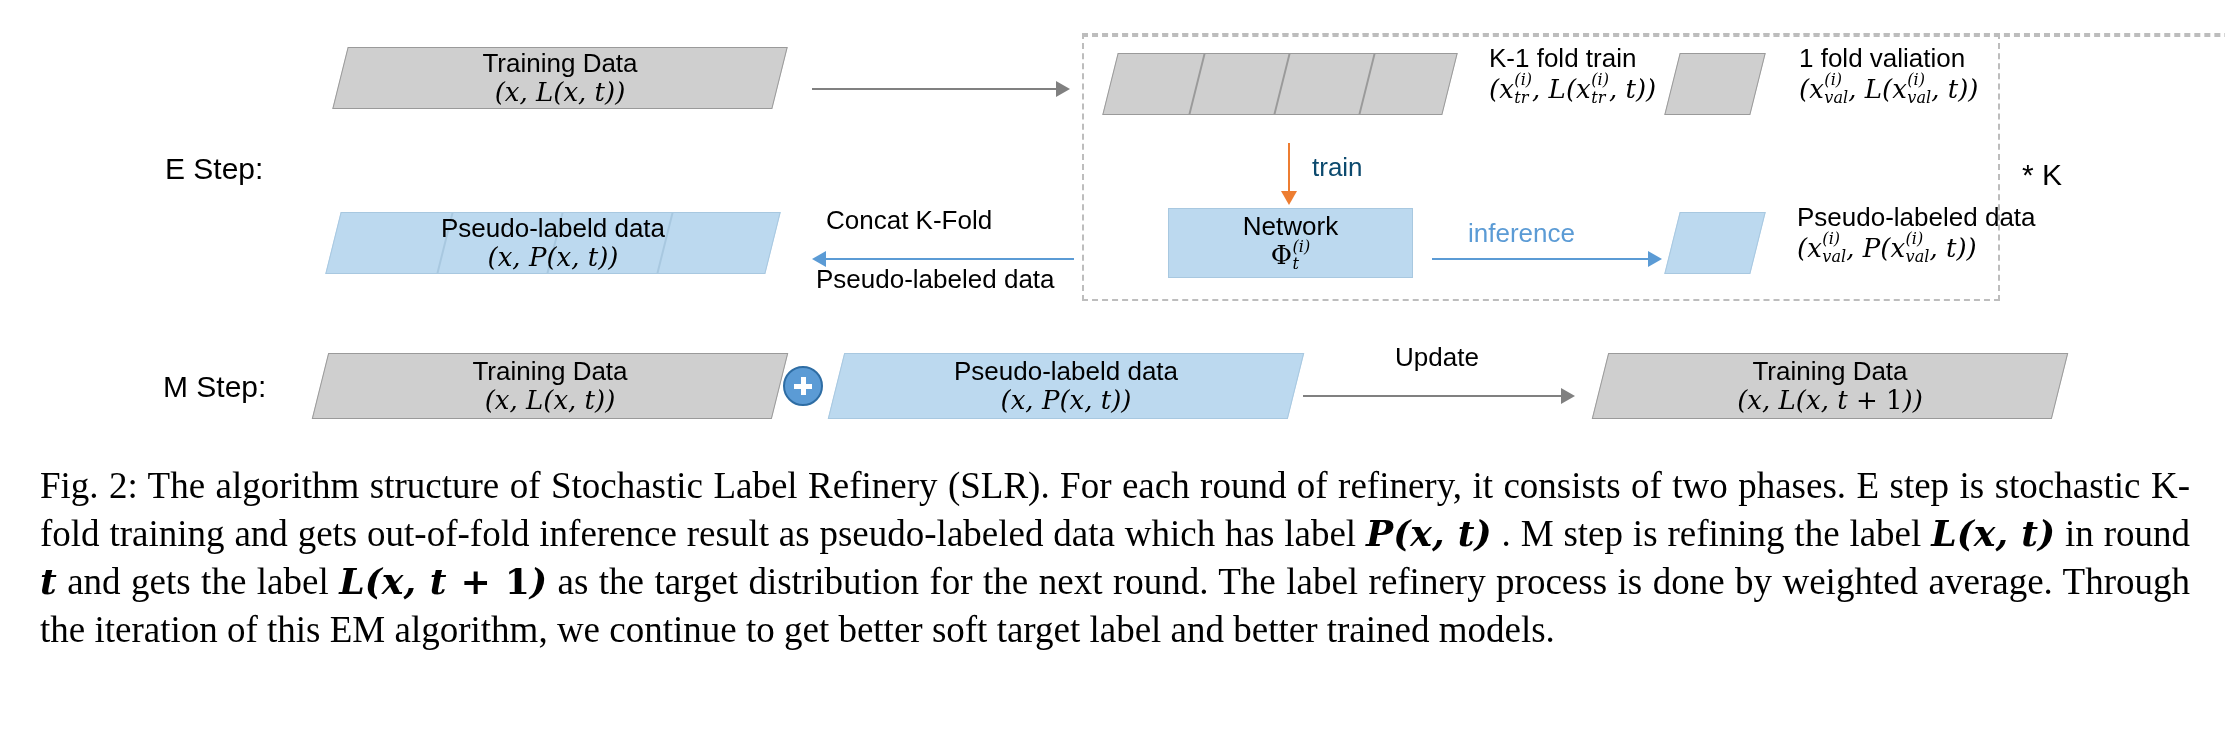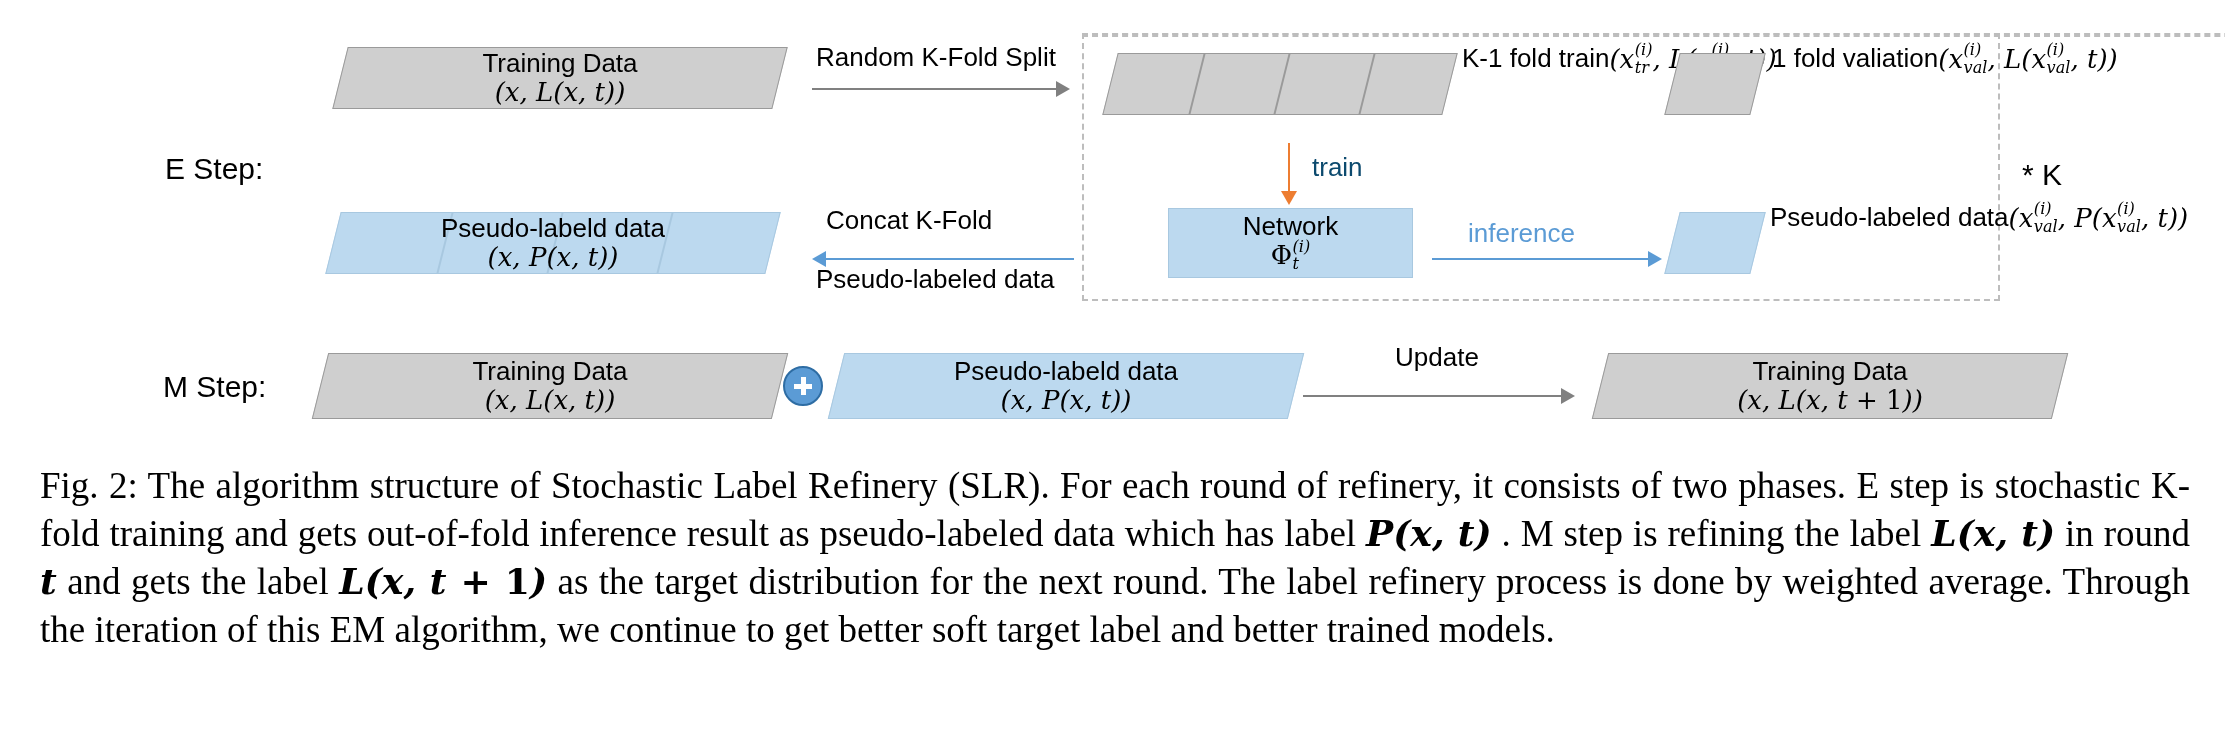--- a/index.html
+++ b/index.html
@@ -85,23 +85,25 @@
     margin-left: 0.5px;
     position: relative;
     top: -0.1em;
   }
   .supsub .s-up { margin-bottom: 0.05em; }
   .supsub .s-dn { margin-top: 0.05em; }
 
   
   .outside-label {
     display: flex;
+    flex-direction: column;
     align-items: center;
     line-height: 1.14;
     white-space: nowrap;
+    margin-left: 27px;
   }
   .outside-label .ol-title { font-size: 26px; }
 
   
   .arrow-line {
     position: absolute;
     height: 2px;
     background: #808080;
   }
   .arrow-line.blue { background: #5b9bd5; }
@@ -215,21 +217,20 @@
 
   <div class="repeat-note" style="left:2022px; top:158px;">* K</div>
 
   <div class="abs para" style="left:340px; top:47px; width:440px; height:62px;">
     <div class="para-text">
       <span class="para-title">Training Data</span>
       <span class="math">(<span>x</span>,&nbsp;<span>L</span>(<span>x</span>,&nbsp;<span>t</span>))</span>
     </div>
   </div>
 
-  <div class="arrow-caption" style="left:816px; top:42px;">Random K-Fold Split</div>
   <div class="arrow-line" style="left:812px; top:88px; width:248px;"></div>
   <div class="arrow-head-r" style="left:1056px; top:81px;"></div>
 
   <div class="abs para" style="left:1110px; top:53px; width:340px; height:62px;">
     <div class="divider" style="left:85px;"></div>
     <div class="divider" style="left:170px;"></div>
     <div class="divider" style="left:255px;"></div>
   </div>
   <div class="abs outside-label" style="left:1462px; top:44px; align-items:flex-start;">
     <span class="ol-title">K-1 fold train</span>

